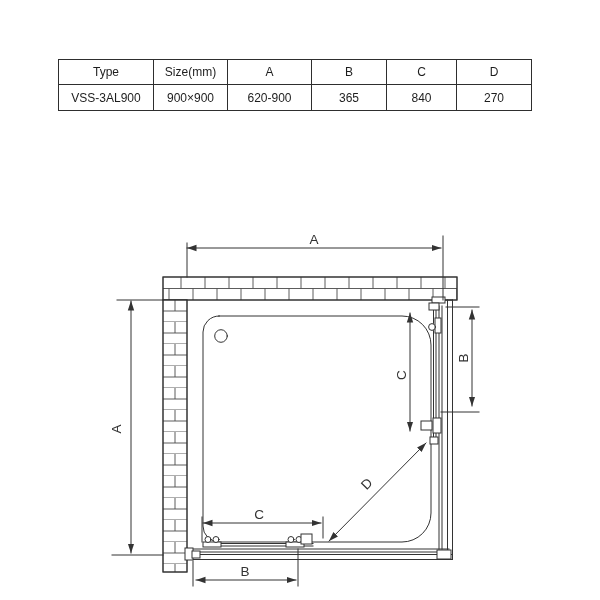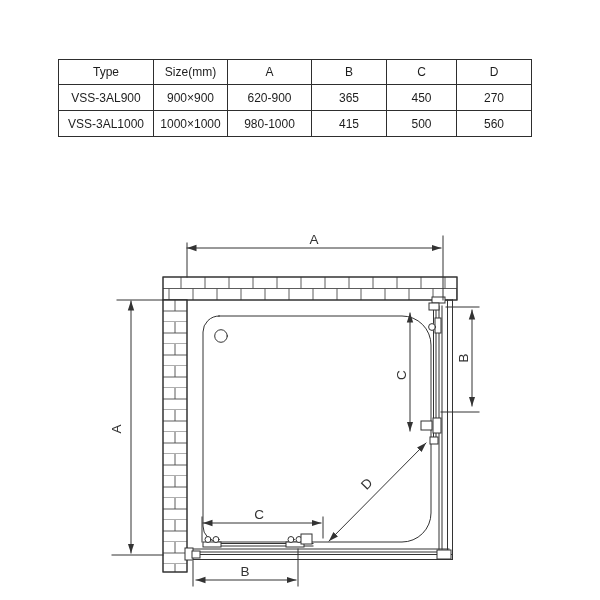--- a/index.html
+++ b/index.html
@@ -39,30 +39,22 @@
     <td>A</td>
     <td>B</td>
     <td>C</td>
     <td>D</td>
   </tr>
   <tr>
     <td>VSS-3AL900</td>
     <td>900×900</td>
     <td>620-900</td>
     <td>365</td>
-    <td>450</td>
+    <td>840</td>
     <td>270</td>
-  </tr>
-  <tr>
-    <td>VSS-3AL1000</td>
-    <td>1000×1000</td>
-    <td>980-1000</td>
-    <td>415</td>
-    <td>500</td>
-    <td>560</td>
   </tr>
 </tbody>
   </table>
 
 <svg class="plan" width="600" height="600" viewBox="0 0 600 600">
   <defs>
     <marker id="arr" viewBox="0 0 10 10" refX="9.5" refY="5" markerWidth="10" markerHeight="10" orient="auto-start-reverse">
       <path d="M0,1.8 L9.8,5 L0,8.2 Z" fill="#333333"></path>
     </marker>
     <pattern id="brickH" width="24" height="23" patternUnits="userSpaceOnUse" x="163" y="277">

